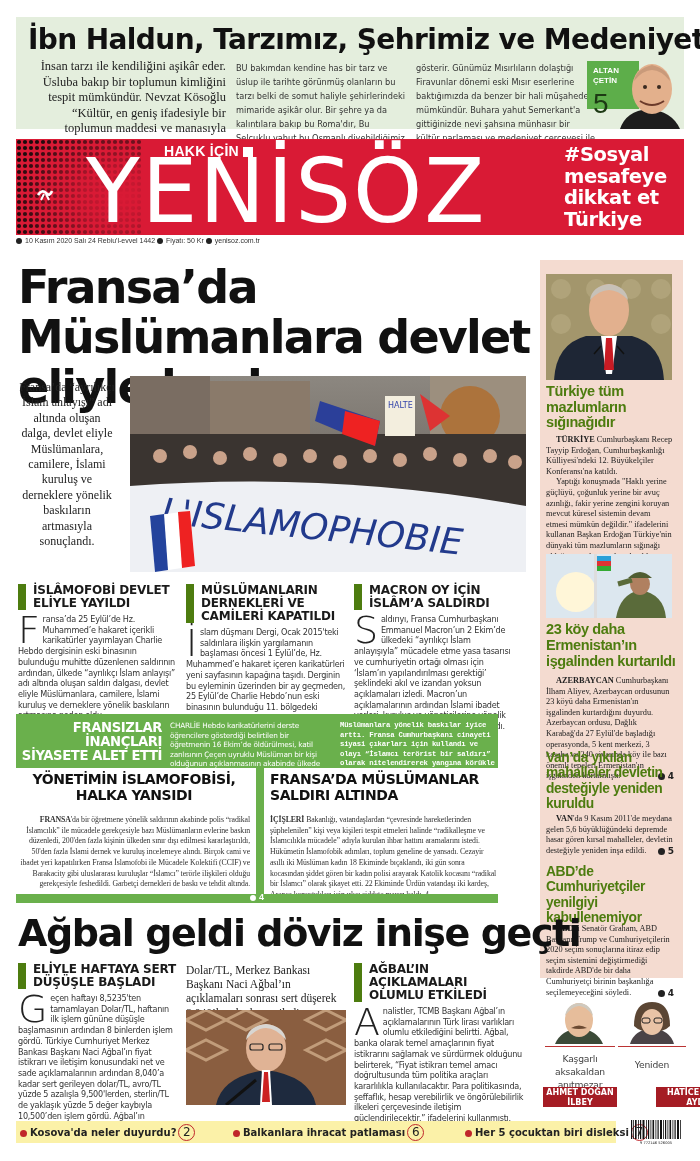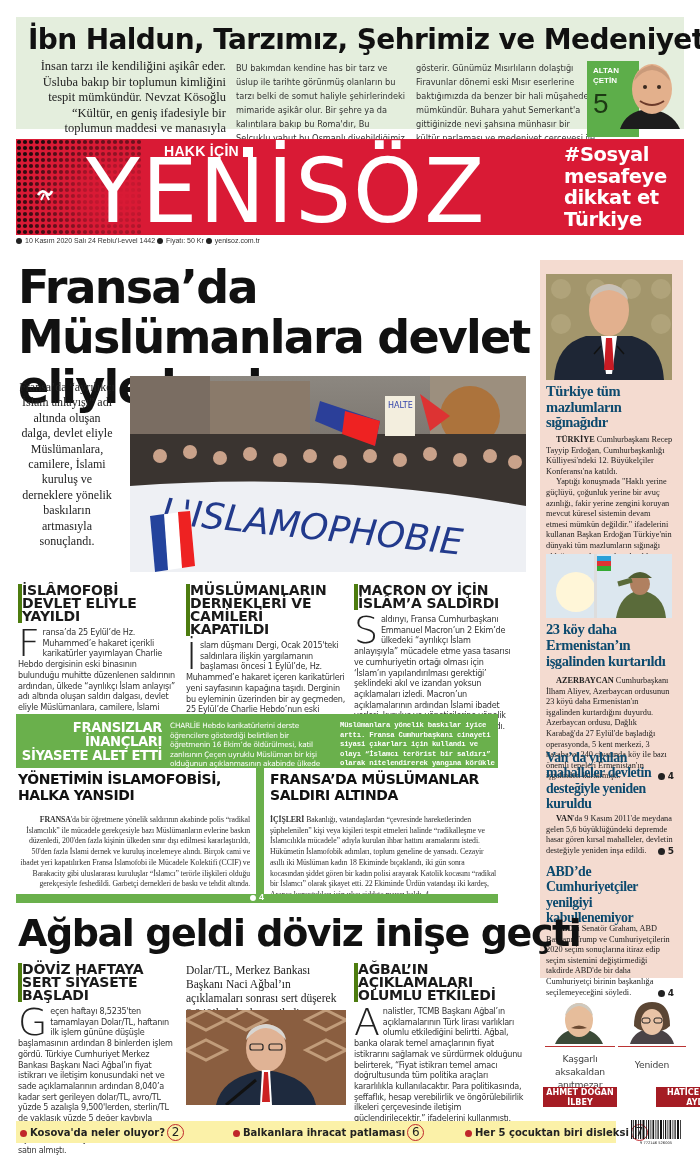--- a/index.html
+++ b/index.html
@@ -7,54 +7,54 @@
 .abs{position:absolute}
 .serif{font-family:"Liberation Serif","DejaVu Serif",serif}
 .sans{font-family:"DejaVu Sans","Liberation Sans",sans-serif}
 
 
 #promo{left:16px;top:17px;width:668px;height:112px;background:#e4eedd}
 #promo-title{left:12px;top:6px;font-family:"DejaVu Sans",sans-serif;font-weight:bold;font-size:28px;letter-spacing:-0.6px;color:#111;white-space:nowrap}
 #promo-c1{left:10px;top:42px;width:200px;font-size:12.5px;line-height:15.6px;text-align:right;color:#222}
 #promo-c2{left:220px;top:44px;width:170px;font-size:8.2px;line-height:14px;color:#333}
 #promo-c3{left:400px;top:44px;width:180px;font-size:8.2px;line-height:14px;color:#333}
-#promo-author{left:587px;top:61px;width:52px;height:76px;background:#5dae4a}
+#promo-author{left:587px;top:61px;width:52px;height:48px;background:#5dae4a}
 #promo-author-name{left:6px;top:5px;font-size:8px;font-weight:bold;color:#fff;line-height:10px}
 #promo-author-page{left:6px;top:27px;font-size:28px;color:#1d3a14;font-weight:300}
 #promo-face{left:612px;top:61px;width:72px;height:68px}
 
 
 #mast{left:16px;top:139px;width:668px;height:96px;background:#d91a35;overflow:hidden}
 #mast-dots{left:0;top:0;width:125px;height:96px}
 #mast-hakk{left:148px;top:4px;color:#fff;font-size:14px;font-weight:bold;letter-spacing:0.3px}
 #mast-hakk-box{display:inline-block;width:10px;height:10px;background:#fff;margin-left:4px;vertical-align:middle}
 #mast-logo{left:70px;top:4px;color:#fff;font-family:"DejaVu Sans",sans-serif;font-size:88px;font-weight:normal;letter-spacing:2px;line-height:96px;transform:scaleY(1.02)}
 #mast-slogan{left:548px;top:5px;color:#fff;font-weight:bold;font-size:19.5px;line-height:21.5px;font-family:"DejaVu Sans",sans-serif;letter-spacing:-0.4px}
 #dateline{left:16px;top:237px;font-size:7px;color:#333;white-space:nowrap}
 .bullet{display:inline-block;width:6px;height:6px;border-radius:50%;background:#222;margin:0 3px 0 0;vertical-align:middle}
 
 
 #sidebar{left:540px;top:260px;width:143px;height:718px;background:#f4dbd0}
 .sb-img{left:6px;width:126px}
 #sb-img1{top:14px;height:106px;background:linear-gradient(135deg,#a89a6e,#7b6d4a)}
 #sb-img2{top:294px;height:64px;background:linear-gradient(180deg,#cfe0f2 0%,#fdf3da 40%,#6e7b4a 100%)}
-.sb-h{left:6px;width:130px;font-family:Liberation Serif, serif;font-weight:bold;color:#0c4a6e;letter-spacing:-0.4px}
+.sb-h{left:6px;width:130px;font-family:Liberation Sans, sans-serif;font-weight:bold;color:#4d7c0f;letter-spacing:-0.4px}
 .sb-p{left:6px;width:128px;font-family:"Liberation Serif",serif;font-size:8.3px;line-height:10.6px;color:#222;text-indent:10px}
 .sb-p b{font-weight:bold}
 .sb-page{font-family:"DejaVu Sans",sans-serif;font-weight:bold;font-size:9px;float:right}
 .sb-page .bullet{width:7px;height:7px}
 
 
 #headline{left:18px;top:262px;width:515px;font-family:"DejaVu Sans",sans-serif;font-weight:bold;font-size:46px;line-height:50px;letter-spacing:-1.8px;color:#111}
 #spot{left:130px;top:376px;width:396px;height:196px;overflow:hidden;background:#5a5550}
 #lede{left:18px;top:380px;width:98px;text-align:center;font-family:"Liberation Serif",serif;font-size:12px;line-height:15.4px;color:#222}
 
 
 .col{width:160px}
-.col-h{font-family:"DejaVu Sans",sans-serif;font-weight:bold;font-size:14px;line-height:13px;color:#1a1a1a;padding-left:0;border-left:4px solid #4d7c0f;letter-spacing:-0.2px}
+.col-h{font-family:"DejaVu Sans",sans-serif;font-weight:bold;font-size:12px;line-height:13px;color:#1a1a1a;padding-left:7px;border-left:8px solid #4d7c0f;letter-spacing:-0.2px}
 .col-p{font-size:8.1px;line-height:10.7px;color:#333;margin-top:4px;font-family:"DejaVu Sans",sans-serif;letter-spacing:-0.25px}
 .dropcap{float:left;font-size:38px;line-height:30px;font-weight:300;margin:1px 3px 0 0;color:#222;font-family:"DejaVu Sans",sans-serif}
 
 
 #green{left:16px;top:714px;width:482px;height:54px;background:#6ab04c}
 #green-title{left:16px;top:721px;width:146px;text-align:right;color:#fff;font-family:"DejaVu Sans",sans-serif;font-weight:bold;font-size:13.2px;line-height:14.2px;letter-spacing:-0.4px}
 #green-p1{left:170px;top:721px;width:158px;color:#fff;font-size:7.3px;line-height:9.6px;font-weight:normal;font-family:"DejaVu Sans",sans-serif;letter-spacing:-0.2px}
 #green-p2{left:340px;top:721px;width:158px;color:#fff;font-size:7.3px;line-height:9.6px;font-weight:bold;font-family:Liberation Mono, monospace;letter-spacing:-0.2px}
 #green-stem{left:256px;top:768px;width:8px;height:126px;background:#6ab04c}
 #green-bottom{left:16px;top:894px;width:482px;height:9px;background:#6ab04c}
@@ -201,21 +201,21 @@
   <div class="col-p"><span class="dropcap">S</span><span>aldırıyı, Fransa Cumhurbaşkanı Emmanuel Macron’un 2 Ekim’de ülkedeki “ayrılıkçı İslam anlayışıyla” mücadele etme yasa tasarısı ve cumhuriyetin ortağı olması için ‘İslam’ın yapılandırılması gerektiği’ şeklindeki akıl ve izandan yoksun açıklamaları izledi. Macron’un açıklamalarının ardından İslami ibadet yerleri, kuruluş ve yöneticilerine yönelik baskı ve yıldırma operasyonları başladı.</span></div>
 </div>
 
 <div id="green" class="abs"></div>
 <div id="green-title" class="abs">FRANSIZLAR İNANÇLARI SİYASETE ALET ETTİ</div>
 <div id="green-p1" class="abs">CHARLİE Hebdo karikatürlerini derste öğrencilere gösterdiği belirtilen bir öğretmenin 16 Ekim’de öldürülmesi, katil zanlısının Çeçen uyruklu Müslüman bir kişi olduğunun açıklanmasının akabinde ülkede</div>
 <div id="green-p2" class="abs">Müslümanlara yönelik baskılar iyice arttı. Fransa Cumhurbaşkanı cinayeti siyasi çıkarları için kullandı ve olayı “İslamcı terörist bir saldırı” olarak nitelendirerek yangına körükle gitmeyi sürdürdü.</div>
 <div id="green-stem" class="abs"></div>
 
 <div class="abs" style="left:18px;top:772px;width:232px">
-  <div class="sub-h" style="text-align:left">YÖNETİMİN İSLAMOFOBİSİ, HALKA YANSIDI</div>
+  <div class="sub-h" style="text-align:center">YÖNETİMİN İSLAMOFOBİSİ, HALKA YANSIDI</div>
   <div class="sub-p" style="margin-top:12px;text-align:right"><b>FRANSA</b><span>'da bir öğretmene yönelik saldırının akabinde polis “radikal İslamcılık” ile mücadele gerekçesiyle bazı Müslümanların evlerine baskın düzenledi, 200'den fazla kişinin ülkeden sınır dışı edilmesi kararlaştırıldı, 50'den fazla İslami dernek ve kuruluş incelemeye alındı. Birçok cami ve ibadet yeri kapatılırken Fransa İslamofobi ile Mücadele Kolektifi (CCIF) ve Barakacity gibi uluslararası kuruluşlar “İslamcı” terörle ilişkileri olduğu gerekçesiyle feshedildi. Garbetçi dernekleri de baskı ve tehdit altında.</span></div>
 </div>
 <div class="abs" style="left:270px;top:772px;width:228px">
   <div class="sub-h">FRANSA’DA MÜSLÜMANLAR SALDIRI ALTINDA</div>
   <div class="sub-p" style="margin-top:12px"><b>İÇİŞLERİ</b><span> Bakanlığı, vatandaşlardan “çevresinde hareketlerinden şüphelenilen” kişi veya kişileri tespit etmeleri halinde “radikalleşme ve İslamcılıkla mücadele” adıyla kurulan ihbar hattını aramalarını istedi. Hükümetin İslamofobik adımları, toplum geneline de yansadı. Cezayir asıllı iki Müslüman kadın 18 Ekiminde bıçaklandı, iki gün sonra kocasından şiddet gören bir kadın polisi arayarak Katolik kocasını “radikal bir İslamcı” olarak şikayet etti. 22 Ekiminde Ürdün vatandaşı iki kardeş, Arapça konuştukları için ırkçı şiddete maruz kaldı. 4</span></div>
 </div>
 <div id="green-bottom" class="abs"></div>
 <div id="green-bottom-page" class="abs"><span class="bullet"></span><span>4</span></div>
 
 <div id="sidebar" class="abs">
@@ -265,21 +265,21 @@
   </div>
 
   <div class="abs sb-h" style="top:604px;font-size:13.8px;line-height:15.4px">ABD’de Cumhuriyetçiler yenilgiyi kabullenemiyor</div>
   <div class="abs sb-p" style="top:664px">
     <b>ABD</b><span>'li Senatör Graham, ABD Başkanı Trump ve Cumhuriyetçilerin 2020 seçim sonuçlarına itiraz edip seçim sistemini değiştirmediği takdirde ABD'de bir daha Cumhuriyetçi birinin başkanlığa seçilemeyeceğini söyledi.</span><span class="sb-page"><span class="bullet"></span><span>4</span></span>
   </div>
 </div>
 
 <div id="agbal-h" class="abs">Ağbal geldi döviz inişe geçti</div>
 <div class="abs col" style="left:18px;top:963px;width:158px">
-  <div class="col-h">DÖVİZ HAFTAYA SERT SİYASETE BAŞLADI</div>
+  <div class="col-h">ELİYLE HAFTAYA SERT DÜŞÜŞLE BAŞLADI</div>
   <div class="col-p"><span class="dropcap">G</span><span>eçen haftayı 8,5235'ten tamamlayan Dolar/TL, haftanın ilk işlem gününe düşüşle başlamasının ardından 8 binlerden işlem gördü. Türkiye Cumhuriyet Merkez Bankası Başkanı Naci Ağbal’ın fiyat istikrarı ve iletişim konusundaki net ve sade açıklamalarının ardından 8,040’a kadar sert gerileyen dolar/TL, avro/TL yüzde 5 azalışla 9,500'lerden, sterlin/TL de yaklaşık yüzde 5 değer kaybıyla 10,500’den işlem gördü. Ağbal’ın açıklamalarını Asya borsaları da olumlu satın almıştı.</span></div>
 </div>
 <div id="agbal-lede" class="abs">Dolar/TL, Merkez Bankası Başkanı Naci Ağbal’ın açıklamaları sonrası sert düşerek 8,040’lara kadar geriledi.</div>
 <svg id="agbal-photo" class="abs" viewBox="0 0 160 95">
   <rect width="160" height="95" fill="#8a5e40"></rect>
   <g stroke="#d9b793" stroke-width="3" fill="none" opacity="0.7">
     <path d="M0 10 L20 0 L40 10 L20 20Z M40 10 L60 0 L80 10 L60 20Z M120 10 L140 0 L160 10 L140 20Z M0 40 L20 30 L40 40 L20 50Z M120 40 L140 30 L160 40 L140 50Z"></path>
   </g>
   <path d="M30 95 Q36 66 80 60 Q124 66 130 95Z" fill="#1e2a3e"></path>
   <ellipse cx="80" cy="38" rx="20" ry="24" fill="#e0b395"></ellipse>
@@ -317,21 +317,21 @@
 </svg>
 <div class="abs cm-line" style="left:618px;width:68px"></div>
 <div class="abs cm-title" style="left:618px;top:1058px;width:68px">Yeniden</div>
 <div class="abs cm-name" style="left:656px;top:1087px;width:88px">
   <div>HATİCE KÜBRA AYDIN</div>
   <div>8</div>
 </div>
 
 <div id="footer" class="abs"></div>
 <div class="abs ft-item" style="left:20px">
-  <span class="bullet"></span><span>Kosova'da neler oluyor?</span><span class="ft-num">2</span>
+  <span class="bullet"></span><span>Kosova'da neler duyurdu?</span><span class="ft-num">2</span>
 </div>
 <div class="abs ft-item" style="left:233px">
   <span class="bullet"></span><span>Balkanlara ihracat patlaması</span><span class="ft-num">6</span>
 </div>
 <div class="abs ft-item" style="left:465px">
   <span class="bullet"></span><span>Her 5 çocuktan biri disleksi</span><span class="ft-num">7</span>
 </div>
 <svg id="barcode" class="abs" viewBox="0 0 52 24">
   <g fill="#111">
     <rect x="1" y="0" width="1.2" height="19"></rect>

